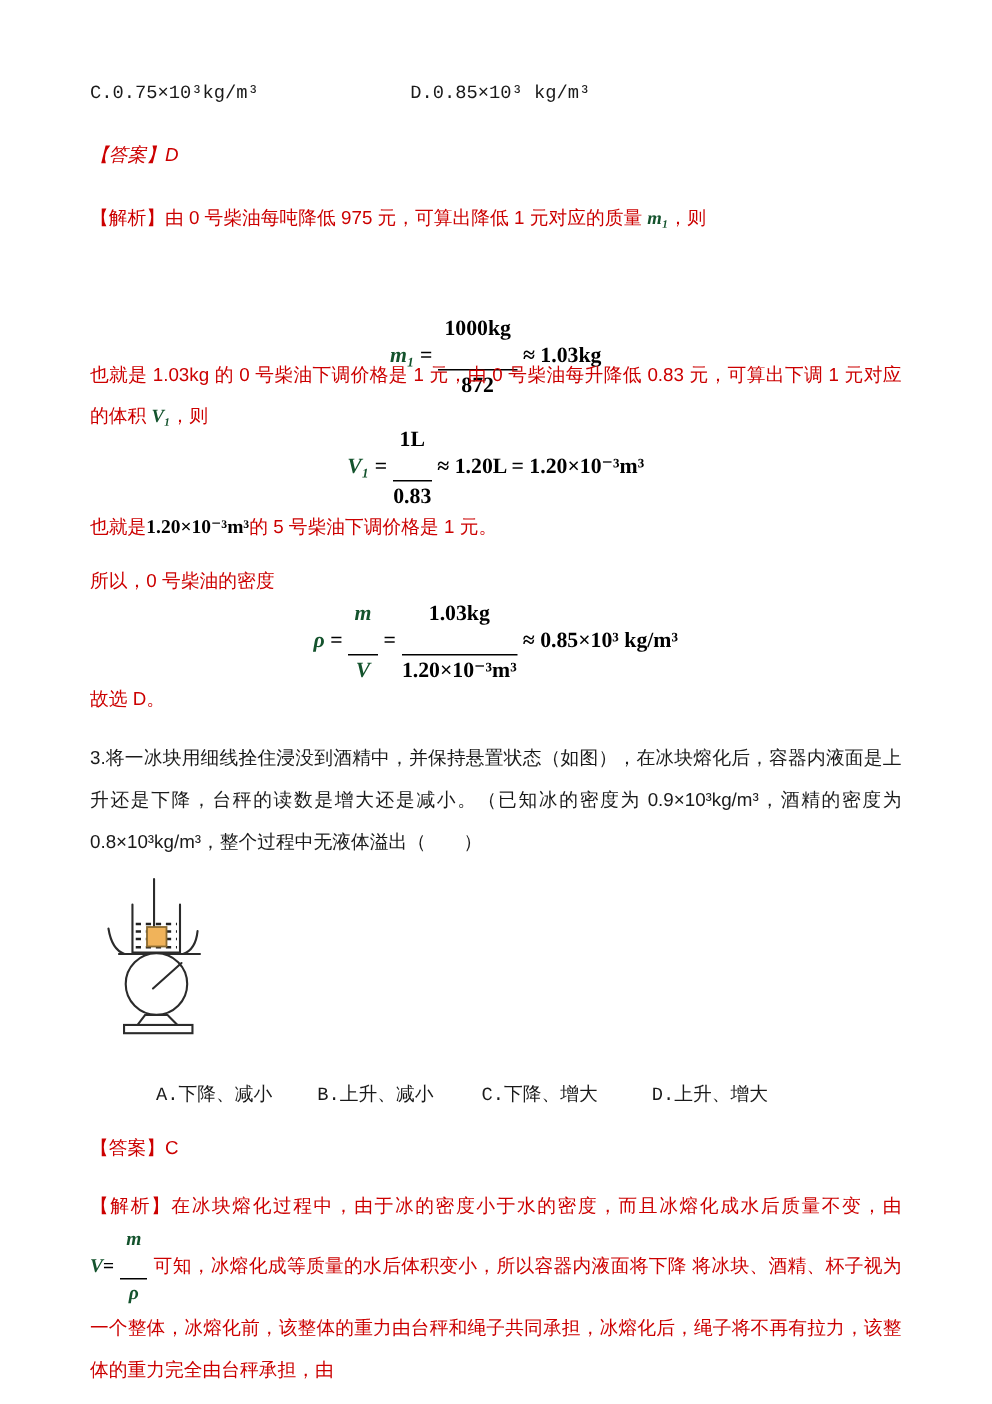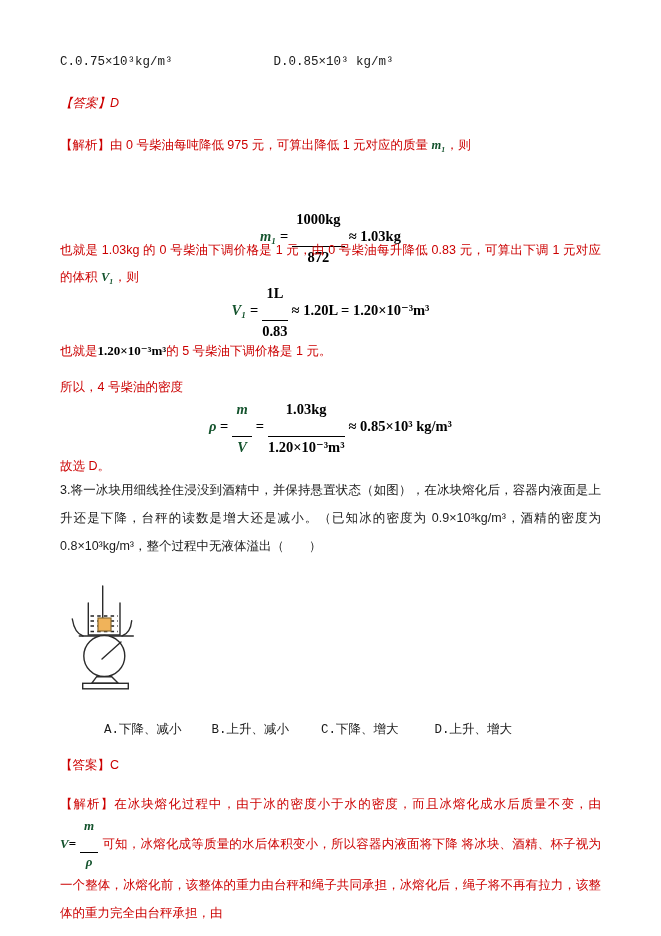--- a/index.html
+++ b/index.html
@@ -68,34 +68,34 @@
   <span class="mnum">1.20L</span>
   <span class="mnum">=</span>
   <span class="mnum">1.20×10⁻³m³</span>
 </div>
 
 <div class="blk just" style="top:337px;">
   <span class="red">也就是</span><span class="mnum" style="font-size:13px;">1.20×10⁻³m³</span><span class="red">的 5 号柴油下调价格是 1 元。</span>
 </div>
 
 <div class="blk" style="top:374px;">
-  <span class="red">所以，4 号柴油的密度</span>
+  <span class="red">所以，0 号柴油的密度</span>
 </div>
 
 <div class="blk formula" style="top:400px;">
   <span class="mvar">ρ</span>
   <span class="mnum">=</span><span class="frac"><span class="fnum mvar">m</span><span class="fden mvar">V</span></span><span class="mnum">=</span><span class="frac"><span class="fnum mnum">1.03kg</span><span class="fden mnum">1.20×10⁻³m³</span></span><span class="mnum">≈</span>
   <span class="mnum">0.85×10³ kg/m³</span>
 </div>
 
 <div class="blk" style="top:453px;">
   <span class="red">故选 D。</span>
 </div>
 
-<div class="blk just" style="top:476px;line-height:28px;">
+<div class="blk just" style="top:491px;line-height:28px;">
   <span>3.将一冰块用细线拴住浸没到酒精中，并保持悬置状态（如图），在冰块熔化后，容器内液面是上升还是下降，台秤的读数是增大还是减小。（已知冰的密度为 0.9×10³kg/m³，酒精的密度为 0.8×10³kg/m³，整个过程中无液体溢出（　　）</span>
 </div>
 
 <svg style="position:absolute;left:62px;top:584px;" width="86" height="108" viewBox="0 0 86 108">
 
   <line class="ln" x1="40.7" y1="2" x2="40.7" y2="34"></line>
 
   <path class="ln" d="M26.3,19 L26.3,51 L58,51 L58,19"></path>
 
   <g>

